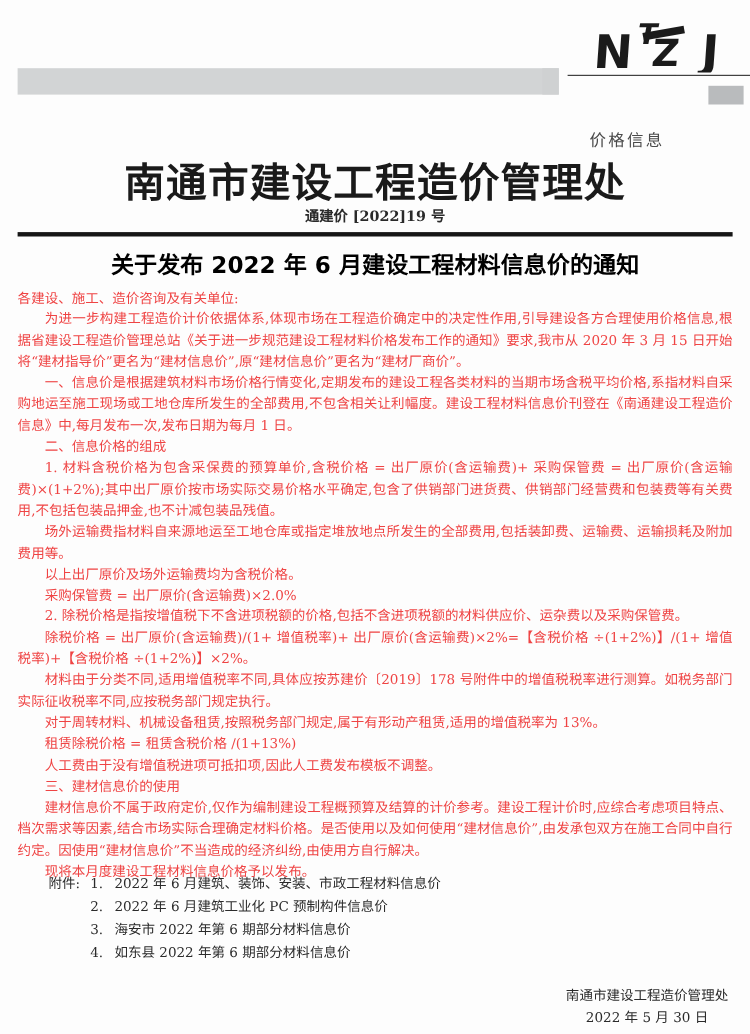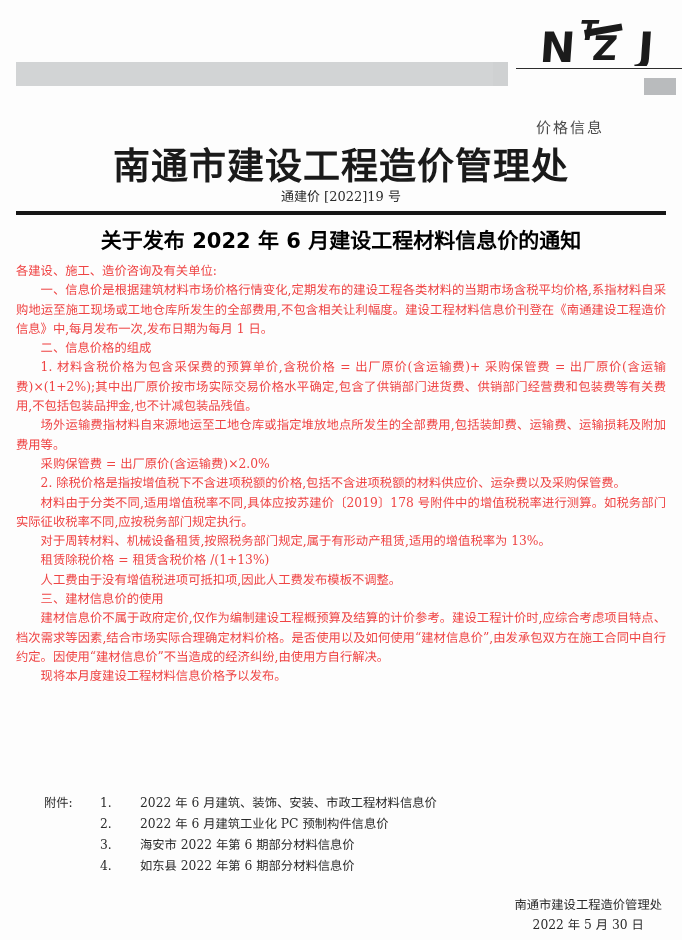--- a/index.html
+++ b/index.html
@@ -102,21 +102,21 @@
     color: #1a1a1a;
     white-space: nowrap;
   }
   .doc-number {
     position: absolute;
     left: 0;
     top: 186px;
     width: 682px;
     text-align: center;
     font-family: "DejaVu Serif", "Liberation Serif", serif;
-    font-weight: normal;
+    font-weight: bold;
     font-size: 13px;
     color: #2a2a2a;
     white-space: nowrap;
   }
   .heavy-rule {
     position: absolute;
     left: 16px;
     top: 211px;
     width: 650px;
     height: 4px;
@@ -163,21 +163,20 @@
     top: 793px;
     width: 650px;
   }
   .attach-row {
     display: flex;
     font-family: "DejaVu Serif", "Liberation Serif", serif;
     font-size: 12.3px;
     line-height: 21px;
     color: #2b2b2b;
     white-space: nowrap;
-    gap: 18px;
   }
   .attach-lead {
     width: 66px;
     flex: 0 0 66px;
     text-align: left;
     padding-left: 28px;
     box-sizing: border-box;
   }
   .attach-num {
     width: 22px;
@@ -235,26 +234,29 @@
   <div class="doc-number">通建价 [2022]19 号</div>
 
   <div class="heavy-rule"></div>
 
   <div class="notice-title">关于发布 2022 年 6 月建设工程材料信息价的通知</div>
 
   <div class="body-col">
 
     <p class="para indent0">各建设、施工、造价咨询及有关单位:</p>
 
+    <p class="para indent1">为进一步构建工程造价计价依据体系,体现市场在工程造价确定中的决定性作用,引导建设各方合理使用价格信息,根据省建设工程造价管理总站《关于进一步规范建设工程材料价格发布工作的通知》要求,我市从 2020 年 3 月 15 日开始将“建材指导价”更名为“建材信息价”,原“建材信息价”更名为“建材厂商价”。</p>
     <p class="para indent1">一、信息价是根据建筑材料市场价格行情变化,定期发布的建设工程各类材料的当期市场含税平均价格,系指材料自采购地运至施工现场或工地仓库所发生的全部费用,不包含相关让利幅度。建设工程材料信息价刊登在《南通建设工程造价信息》中,每月发布一次,发布日期为每月 1 日。</p>
     <p class="para indent1">二、信息价格的组成</p>
     <p class="para indent1">1. 材料含税价格为包含采保费的预算单价,含税价格 = 出厂原价(含运输费)+ 采购保管费 = 出厂原价(含运输费)×(1+2%);其中出厂原价按市场实际交易价格水平确定,包含了供销部门进货费、供销部门经营费和包装费等有关费用,不包括包装品押金,也不计减包装品残值。</p>
     <p class="para indent1">场外运输费指材料自来源地运至工地仓库或指定堆放地点所发生的全部费用,包括装卸费、运输费、运输损耗及附加费用等。</p>
+    <p class="para indent1">以上出厂原价及场外运输费均为含税价格。</p>
     <p class="para indent1">采购保管费 = 出厂原价(含运输费)×2.0%</p>
     <p class="para indent1">2. 除税价格是指按增值税下不含进项税额的价格,包括不含进项税额的材料供应价、运杂费以及采购保管费。</p>
+    <p class="para indent1">除税价格 = 出厂原价(含运输费)/(1+ 增值税率)+ 出厂原价(含运输费)×2%=【含税价格 ÷(1+2%)】/(1+ 增值税率)+【含税价格 ÷(1+2%)】×2%。</p>
     <p class="para indent1">材料由于分类不同,适用增值税率不同,具体应按苏建价〔2019〕178 号附件中的增值税税率进行测算。如税务部门实际征收税率不同,应按税务部门规定执行。</p>
     <p class="para indent1">对于周转材料、机械设备租赁,按照税务部门规定,属于有形动产租赁,适用的增值税率为 13%。</p>
     <p class="para indent1">租赁除税价格 = 租赁含税价格 /(1+13%)</p>
     <p class="para indent1">人工费由于没有增值税进项可抵扣项,因此人工费发布模板不调整。</p>
     <p class="para indent1">三、建材信息价的使用</p>
     <p class="para indent1">建材信息价不属于政府定价,仅作为编制建设工程概预算及结算的计价参考。建设工程计价时,应综合考虑项目特点、档次需求等因素,结合市场实际合理确定材料价格。是否使用以及如何使用“建材信息价”,由发承包双方在施工合同中自行约定。因使用“建材信息价”不当造成的经济纠纷,由使用方自行解决。</p>
     <p class="para indent1">现将本月度建设工程材料信息价格予以发布。</p>
   </div>
 
   <div class="attach-block">

